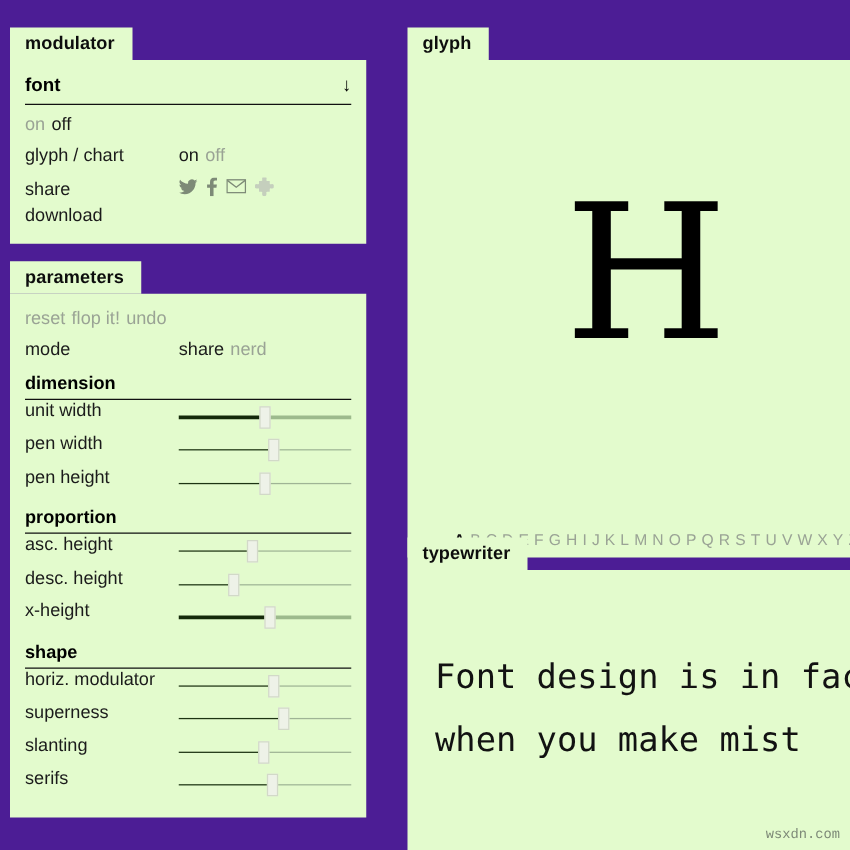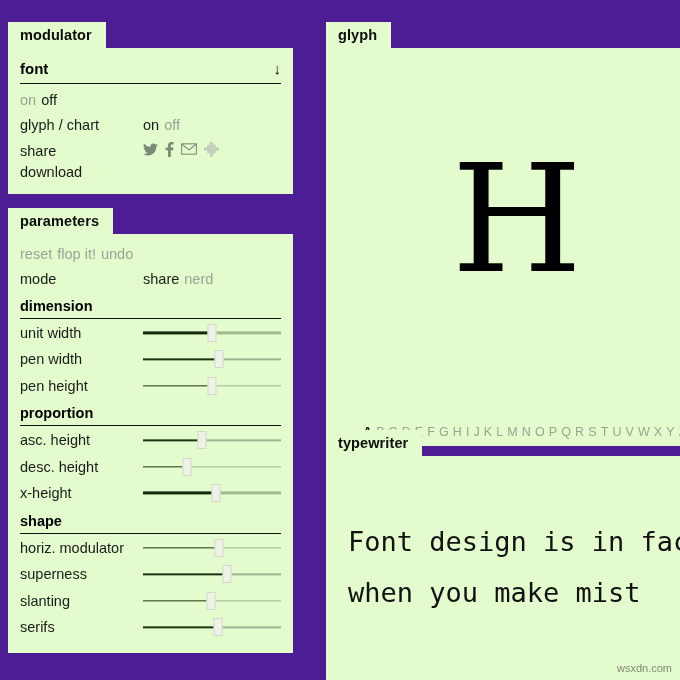--- a/index.html
+++ b/index.html
@@ -57,21 +57,21 @@
   .share-icons { display: flex; align-items: center; gap: 7px; height: 22px; }
   .share-icons svg { display: block; }
 
   .sect-head {
     font-weight: bold; font-size: 14.5px; color: #000;
     padding: 6px 0 4px 0;
     border-bottom: 1.6px solid #111;
     margin-bottom: 1px;
   }
 
-  .slider-row { display: flex; align-items: center; height: 26.5px; font-size: 14.5px; color:#1b1b1b;}
+  .slider-row { display: flex; align-items: flex-start; height: 26.5px; font-size: 14.5px; color:#1b1b1b;}
   .slider-row .lbl { width: 123px; flex: 0 0 123px; }
   .slider-wrap { position: relative; flex: 1 1 auto; height: 26px; }
   .track-left { position: absolute; top: 50%; left: 0; height: 1.3px; background: #1d3312; transform: translateY(-50%); }
   .track-right { position: absolute; top: 50%; right: 0; height: 1.3px; background: #9fb495; transform: translateY(-50%); }
   .track-left.thick { height: 3.2px; background:#14290a; }
   .track-right.thick { height: 3.2px; background:#9dba8d; }
   .knob {
     position: absolute; top: 50%; transform: translate(-50%, -50%);
     width: 9px; height: 18px;
     background: #eef2e8; border: 1px solid #d2d9c8;
@@ -106,21 +106,21 @@
     font-family: "DejaVu Sans Mono", monospace;
     font-size: 27px;
     line-height: 51px;
     color: #121212;
     white-space: nowrap;
   }
 
   .watermark {
     position: absolute; right: 8px; bottom: 6px;
     font-size: 11px; color: #7e8a78;
-    font-family: Liberation Sans, sans-serif;
+    font-family: Liberation Mono, monospace;
   }
 </style>
 </head>
 <body>
 
 <div class="stage">
 
   <div class="leftcol">
 
     <div>

